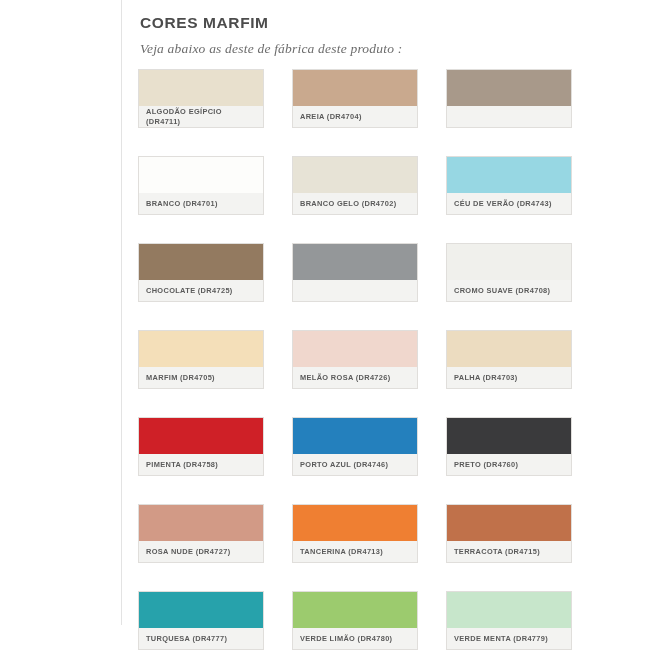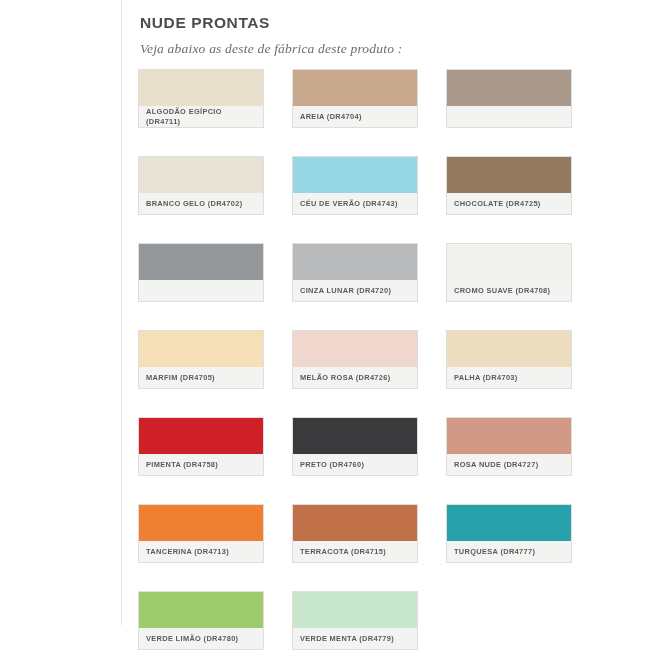--- a/index.html
+++ b/index.html
@@ -83,72 +83,76 @@
   }
 </style>
 </head>
 <body>
 
 <div id="page">
 
   <div class="left-rule"></div>
 
   <div class="content">
-    <h2 class="title">NUDE PRONTAS</h2>
+    <h2 class="title">CORES MARFIM</h2>
     <p class="subtitle">Veja abaixo as deste de fábrica deste produto :</p>
     <div class="grid">
         <div class="swatch">
           <div class="chip" style="background: rgb(232, 224, 205);"></div>
           <div class="label">ALGODÃO EGÍPCIO (DR4711)</div>
         </div>
         <div class="swatch">
           <div class="chip" style="background: rgb(201, 169, 142);"></div>
           <div class="label">AREIA (DR4704)</div>
         </div>
         <div class="swatch">
           <div class="chip" style="background: rgb(168, 153, 138);"></div>
+        </div>
+        <div class="swatch">
+          <div class="chip" style="background: rgb(253, 253, 251);"></div>
+          <div class="label">BRANCO (DR4701)</div>
         </div>
         <div class="swatch">
           <div class="chip" style="background: rgb(231, 227, 214);"></div>
           <div class="label">BRANCO GELO (DR4702)</div>
         </div>
         <div class="swatch">
           <div class="chip" style="background: rgb(151, 215, 227);"></div>
           <div class="label">CÉU DE VERÃO (DR4743)</div>
         </div>
         <div class="swatch">
           <div class="chip" style="background: rgb(147, 122, 96);"></div>
           <div class="label">CHOCOLATE (DR4725)</div>
         </div>
         <div class="swatch">
           <div class="chip" style="background: rgb(148, 151, 153);"></div>
-        </div>
-        <div class="swatch">
-          <div class="chip" style="background: rgb(185, 186, 187);"></div>
-          <div class="label">CINZA LUNAR (DR4720)</div>
         </div>
         <div class="swatch">
           <div class="chip" style="background: rgb(240, 240, 236);"></div>
           <div class="label">CROMO SUAVE (DR4708)</div>
         </div>
         <div class="swatch">
           <div class="chip" style="background: rgb(244, 223, 185);"></div>
           <div class="label">MARFIM (DR4705)</div>
         </div>
         <div class="swatch">
           <div class="chip" style="background: rgb(240, 215, 205);"></div>
           <div class="label">MELÃO ROSA (DR4726)</div>
         </div>
         <div class="swatch">
           <div class="chip" style="background: rgb(236, 220, 192);"></div>
           <div class="label">PALHA (DR4703)</div>
         </div>
         <div class="swatch">
           <div class="chip" style="background: rgb(207, 32, 39);"></div>
           <div class="label">PIMENTA (DR4758)</div>
+        </div>
+        <div class="swatch">
+          <div class="chip" style="background: rgb(36, 128, 189);"></div>
+          <div class="label">PORTO AZUL (DR4746)</div>
         </div>
         <div class="swatch">
           <div class="chip" style="background: rgb(58, 58, 60);"></div>
           <div class="label">PRETO (DR4760)</div>
         </div>
         <div class="swatch">
           <div class="chip" style="background: rgb(210, 154, 134);"></div>
           <div class="label">ROSA NUDE (DR4727)</div>
         </div>
         <div class="swatch">

